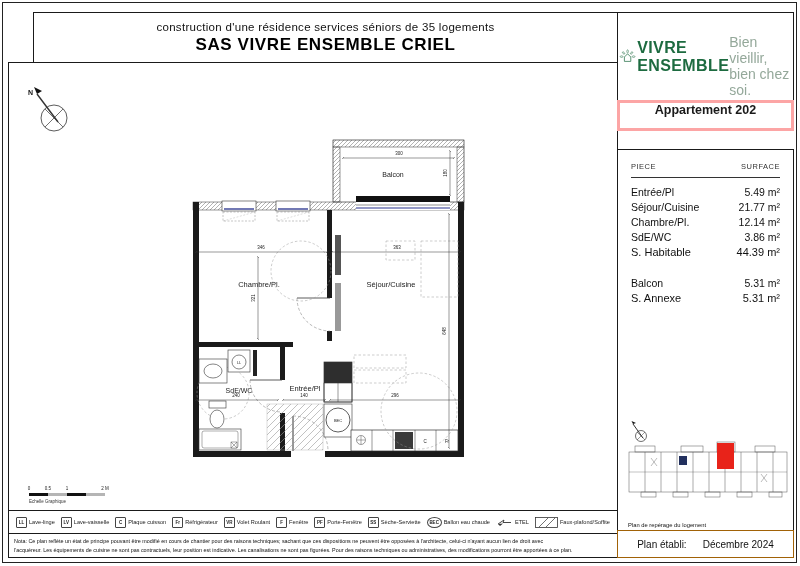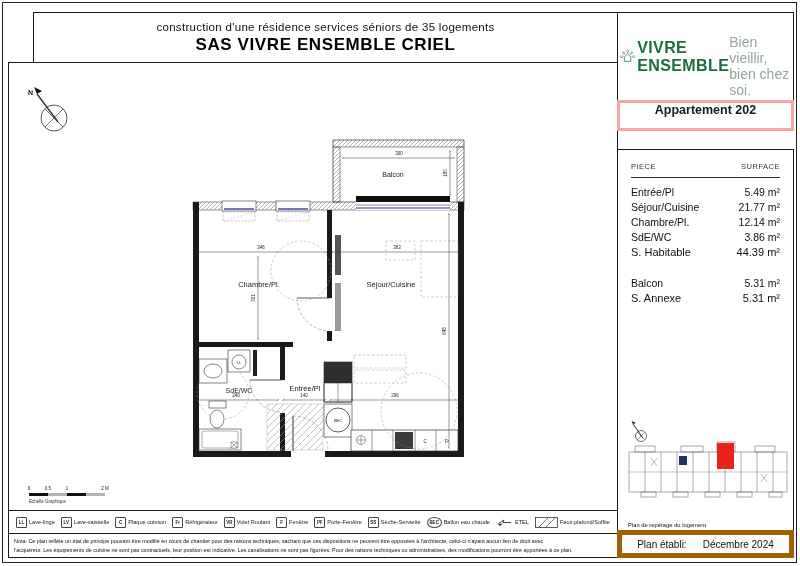--- a/index.html
+++ b/index.html
@@ -37,21 +37,21 @@
   .apt-title{font-size:12.5px;font-weight:bold;}
   .table-box{position:absolute;left:617px;top:130px;width:177px;height:401px;border:1px solid #1a1a1a;background:#fff;margin-top:19px;}
   .tbl{padding:12px 13px 0 13px;}
   .tbl-head{display:flex;justify-content:space-between;font-size:7.5px;letter-spacing:.5px;color:#333;
             padding-bottom:6px;border-bottom:1px solid #333;margin-bottom:7px;}
   .tbl-row{display:flex;justify-content:space-between;font-size:10.5px;line-height:15px;color:#111;}
   .tbl-row.bold{font-weight:normal;font-size:11px;}
   .tbl-gap{height:16px;}
   .reperage-svg{position:absolute;left:5px;top:262px;}
   .reperage-caption{position:absolute;left:10px;top:372px;font-size:5.8px;color:#111;}
-  .footer-box{position:absolute;left:617px;top:530px;width:177px;height:28px;border:5px solid #a16207;
+  .footer-box{position:absolute;left:617px;top:530px;width:177px;height:28px;border:1px solid #a16207;
               display:flex;align-items:center;justify-content:center;gap:16px;background:#fff;}
   .footer-label,.footer-date{font-size:10px;color:#111;}
   text{font-family:"Liberation Sans",sans-serif;}
 </style>
 </head>
 <body>
 
 <div class="page">
   <div class="outer-border"></div>
 

